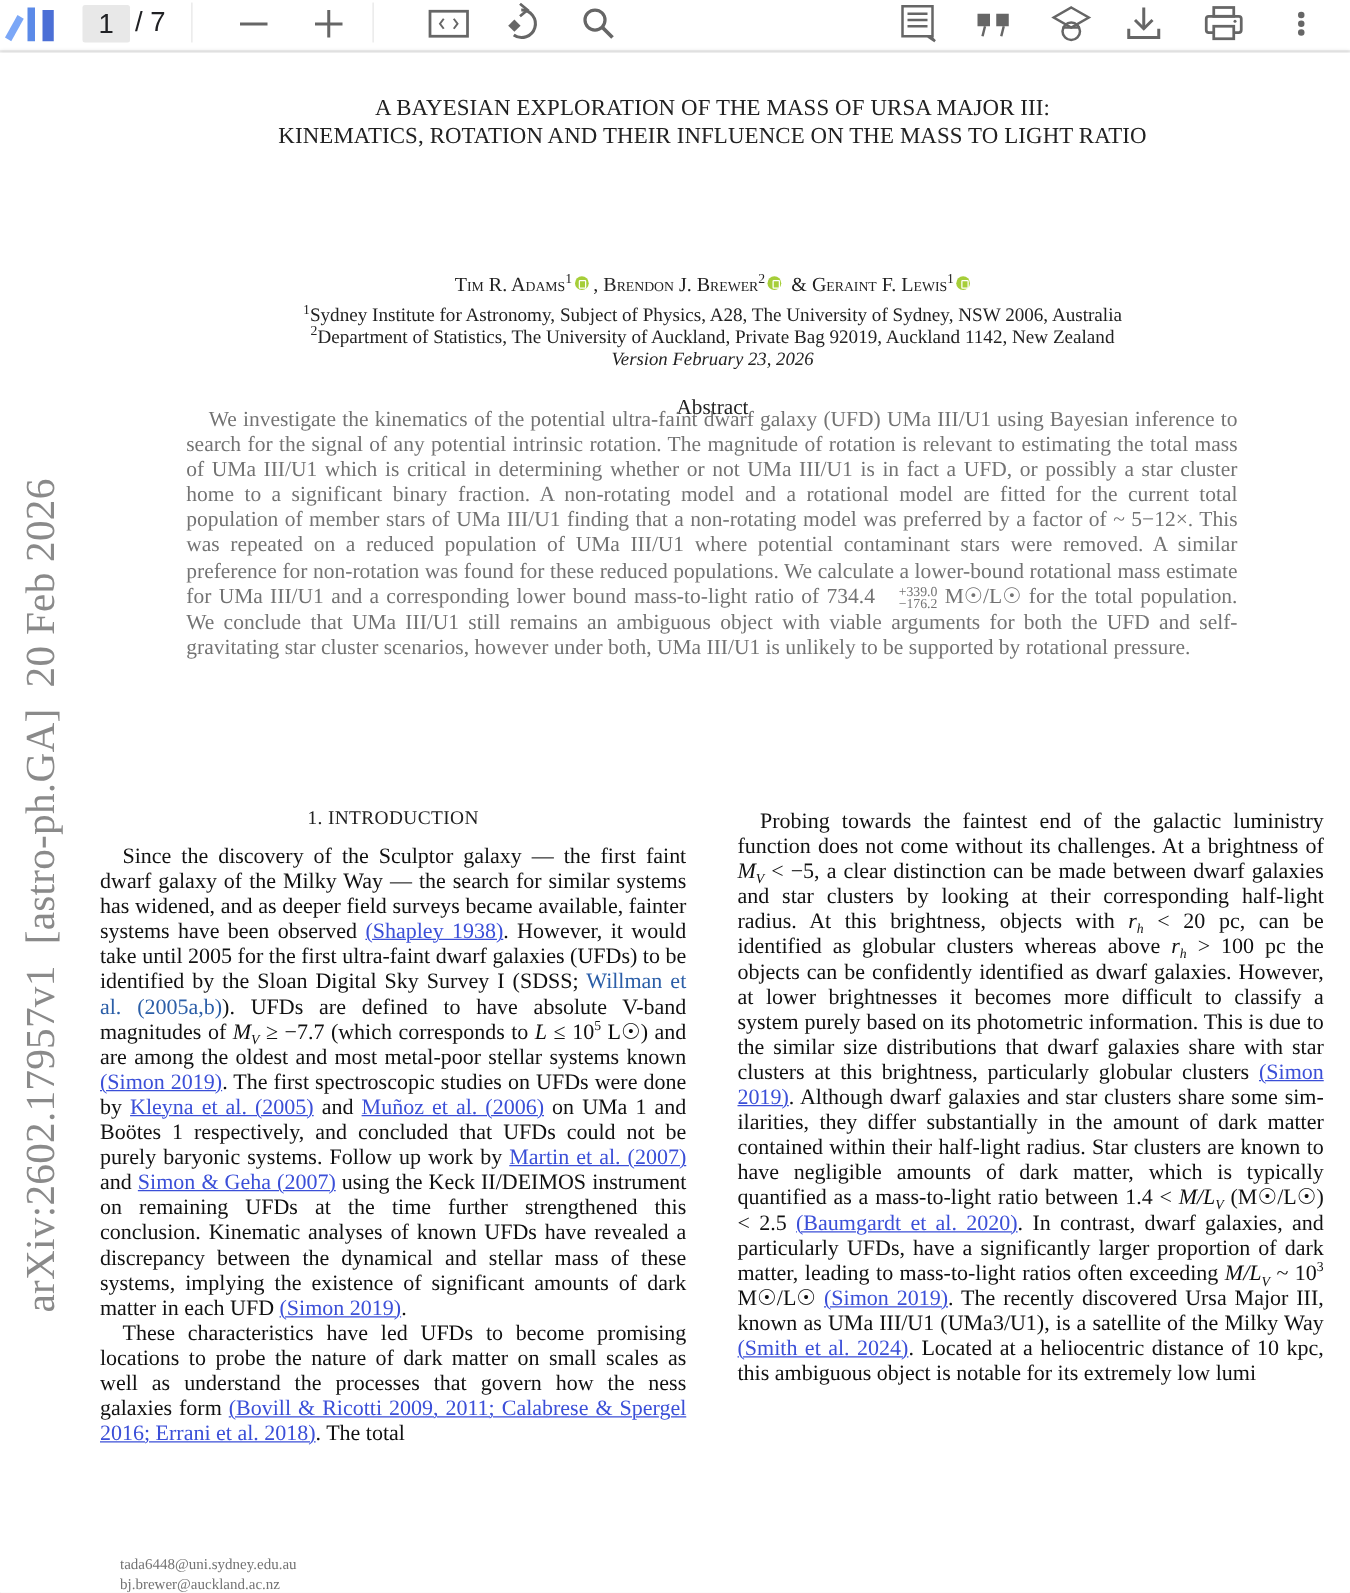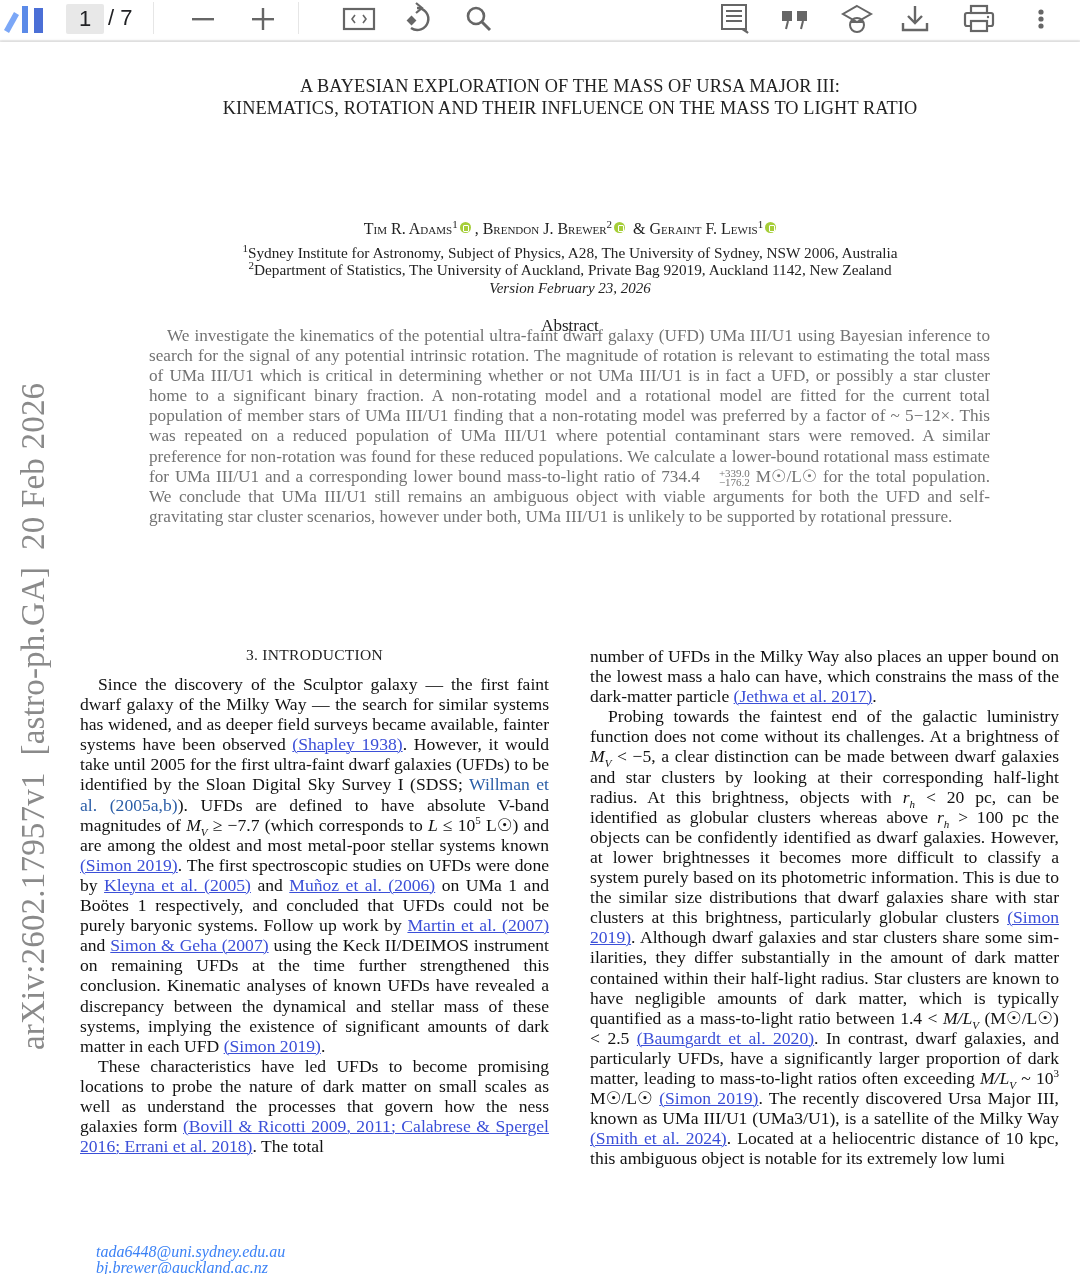--- a/index.html
+++ b/index.html
@@ -22,21 +22,21 @@
   .abs-head { position:absolute; left:0; width:1140px; top:274px; text-align:center; font-size:17px; color:#222; }
   .abstract { position:absolute; left:149px; top:284px; width:841px; font-size:17.2px; line-height:20.1px; text-align:justify; color:#737373; text-indent:18px; }
   .subj { position:absolute; left:149px; top:548px; width:841px; font-size:17.2px; color:#111; }
   .subj i { font-style:italic; }
   .col { position:absolute; width:469px; font-size:17.6px; line-height:20.1px; text-align:justify; color:#111; hyphens:manual; }
   .col p { margin:0; text-indent:18px; }
   .col p.noindent { text-indent:0; }
   .sec-head { position:absolute; left:80px; width:469px; top:604px; text-align:center; font-size:15.5px; letter-spacing:0.3px; color:#222; }
   a.cite { color:#3b4fd8; text-decoration:underline; text-decoration-thickness:1px; }
   a.cite-plain { color:#2b5ea7; text-decoration:none; }
-  .footnote { position:absolute; left:96px; top:1202px; font-size:16px; line-height:15.5px; color:#3b82f6;font-style:italic; }
+  .footnote { position:absolute; left:96px; top:1202px; font-size:12px; line-height:15.5px; color:#737373; }
   .math { font-style:italic; }
   sup, sub { font-size:11px; line-height:0; }
 </style>
 </head>
 <body>
 
 <div class="toolbar">
   <div class="tb-btn" style="left:2px;top:4px;width:44px;height:30px;">
     <svg width="44" height="30" viewBox="0 0 44 30">
         <path d="M2 26 L12 8 L17 11 L7 29 Z" fill="#7ba7f7"></path>
@@ -136,29 +136,28 @@
     <span class="sc">Tim R. Adams</span><sup>1</sup><span class="orcid"></span><span> , </span><span class="sc">Brendon J. Brewer</span><sup>2</sup><span class="orcid"></span><span style="white-space:pre">  &amp; </span><span class="sc">Geraint F. Lewis</span><sup>1</sup><span class="orcid"></span>
   </div>
 
   <div class="aff" style="top:202px;"><sup>1</sup><span>Sydney Institute for Astronomy, Subject of Physics, A28, The University of Sydney, NSW 2006, Australia</span></div>
   <div class="aff" style="top:219px;"><sup>2</sup><span>Department of Statistics, The University of Auckland, Private Bag 92019, Auckland 1142, New Zealand</span></div>
   <div class="version">Version February 23, 2026</div>
 
   <div class="abs-head">Abstract</div>
   <div class="abstract"><span>We investigate the kinematics of the potential ultra-faint dwarf galaxy (UFD) UMa III/U1 using Bayesian inference to search for the signal of any potential intrinsic rotation. The magnitude of rotation is relevant to estimating the total mass of UMa III/U1 which is critical in determining whether or not UMa III/U1 is in fact a UFD, or possibly a star cluster home to a significant binary fraction. A non-rotating model and a rotational model are fitted for the current total population of member stars of UMa III/U1 finding that a non-rotating model was preferred by a factor of ~ 5−12×. This was repeated on a reduced population of UMa III/U1 where potential contaminant stars were removed. A similar preference for non-rotation was found for these reduced populations. We calculate a lower-bound rotational mass estimate for UMa III/U1 and a corresponding lower bound mass-to-light ratio of 734.4</span><span style="display:inline-block;vertical-align:-4px;line-height:9px;font-size:11px;margin-left:1px;"><span style="display:block">+339.0</span><span style="display:block">−176.2</span></span><span> M☉/L☉</span><span> for the total population. We conclude that UMa III/U1 still remains an ambiguous object with viable arguments for both the UFD and self-gravitating star cluster scenarios, however under both, UMa III/U1 is unlikely to be supported by rotational pressure.</span></div>
 
-  <div class="sec-head">3. INTRODUCTION</div>
+  <div class="sec-head">1. INTRODUCTION</div>
 
   <div class="col" style="left:80px;top:632px;">
     <p><span>Since the discovery of the Sculptor galaxy — the first faint dwarf galaxy of the Milky Way — the search for similar systems has widened, and as deeper field surveys became available, fainter systems have been observed </span><a class="cite" href="#">(Shapley 1938)</a><span>. However, it would take until 2005 for the first ultra-faint dwarf galaxies (UFDs) to be identi­fied by the Sloan Digital Sky Survey I (SDSS; </span><a class="cite-plain" href="#">Willman et al.</a> <a class="cite-plain" href="#">(2005a,b)</a><span>). UFDs are defined to have absolute V-band magnitudes of </span><span class="math">M</span><sub class="math">V</sub><span> ≥ −7.7 (which corresponds to </span><span class="math">L</span><span> ≤ 10</span><sup>5</sup><span> L☉) and are among the oldest and most metal-poor stellar systems known </span><a class="cite" href="#">(Simon 2019)</a><span>. The first spectroscopic studies on UFDs were done by </span><a class="cite" href="#">Kleyna et al. (2005)</a><span> and </span><a class="cite" href="#">Muñoz et al. (2006)</a><span> on UMa 1 and Boötes 1 respectively, and concluded that UFDs could not be purely baryonic systems. Follow up work by </span><a class="cite" href="#">Mar­tin et al. (2007)</a><span> and </span><a class="cite" href="#">Simon &amp; Geha (2007)</a><span> using the Keck II/DEIMOS instrument on remaining UFDs at the time further strengthened this conclusion. Kinematic analy­ses of known UFDs have revealed a discrepancy between the dynamical and stellar mass of these systems, imply­ing the existence of significant amounts of dark matter in each UFD </span><a class="cite" href="#">(Simon 2019)</a><span>.</span></p>
     <p><span>These characteristics have led UFDs to become promis­ing locations to probe the nature of dark matter on small scales as well as understand the processes that govern how the ness galaxies form </span><a class="cite" href="#">(Bovill &amp; Ricotti 2009, 2011; Calabrese &amp; Spergel 2016; Errani et al. 2018)</a><span>. The total</span></p>
   </div>
 
   <div class="col" style="left:590px;top:604px;">
-    <p class="noindent"><span>number of UFDs in the Milky Way also places an up­per bound on the lowest mass a halo can have, which constrains the mass of the dark-matter particle </span><a class="cite" href="#">(Jethwa et al. 2017)</a><span>.</span></p>
     <p><span>Probing towards the faintest end of the galactic lu­ministry function does not come without its challenges. At a brightness of </span><span class="math">M</span><sub class="math">V</sub><span> &lt; −5, a clear distinction can be made between dwarf galaxies and star clusters by looking at their corresponding half-light radius. At this brightness, objects with </span><span class="math">r</span><sub class="math">h</sub><span> &lt; 20 pc, can be identified as globular clusters whereas above </span><span class="math">r</span><sub class="math">h</sub><span> &gt; 100 pc the objects can be confidently identified as dwarf galaxies. How­ever, at lower brightnesses it becomes more difficult to classify a system purely based on its photometric infor­mation. This is due to the similar size distributions that dwarf galaxies share with star clusters at this bright­ness, particularly globular clusters </span><a class="cite" href="#">(Simon 2019)</a><span>. Al­though dwarf galaxies and star clusters share some sim­ilarities, they differ substantially in the amount of dark matter contained within their half-light radius. Star clus­ters are known to have negligible amounts of dark mat­ter, which is typically quantified as a mass-to-light ra­tio between 1.4 &lt; </span><span class="math">M/L</span><sub class="math">V</sub><span> (M☉/L☉) &lt; 2.5 </span><a class="cite" href="#">(Baumgardt et al. 2020)</a><span>. In contrast, dwarf galaxies, and partic­ularly UFDs, have a significantly larger proportion of dark matter, leading to mass-to-light ratios often ex­ceeding </span><span class="math">M/L</span><sub class="math">V</sub><span> ~ 10</span><sup>3</sup><span> M☉/L☉ </span><a class="cite" href="#">(Simon 2019)</a><span>. The re­cently discovered Ursa Major III, known as UMa III/U1 (UMa3/U1), is a satellite of the Milky Way </span><a class="cite" href="#">(Smith et al. 2024)</a><span>. Located at a heliocentric distance of  10 kpc, this ambiguous object is notable for its extremely low lumi­</span></p>
   </div>
 
   <div class="footnote">
     <div>tada6448@uni.sydney.edu.au</div>
     <div>bj.brewer@auckland.ac.nz</div>
   </div>
 </div>
 
 <div class="gutter-stamp">arXiv:2602.17957v1  [astro-ph.GA]  20 Feb 2026</div>

